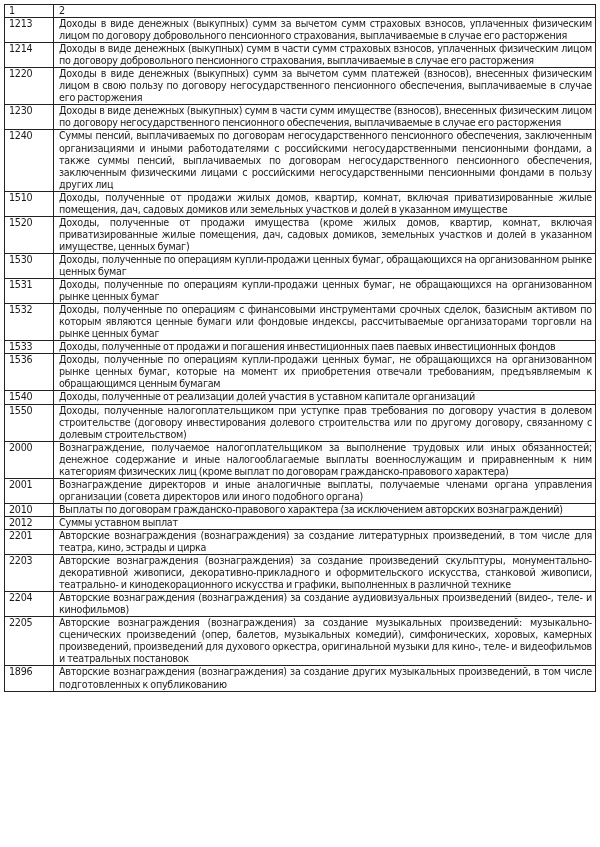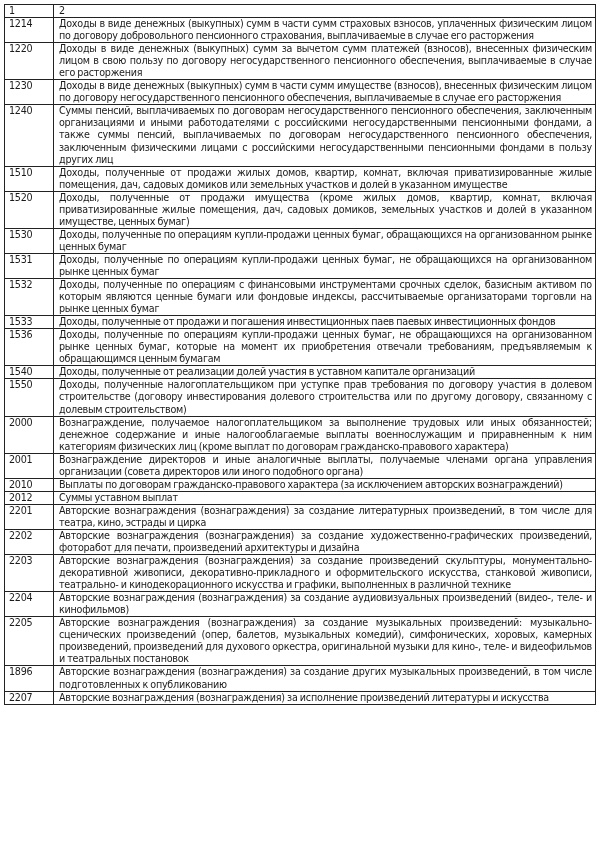--- a/index.html
+++ b/index.html
@@ -47,20 +47,24 @@
   </style>
 </head>
 <body>
 
 <table class="doc-table">
   <tbody>
     <tr class="header">
       <td class="code">1</td>
       <td class="desc">2</td>
     </tr>
+    <tr>
+        <td class="code">1213</td>
+        <td class="desc">Доходы в виде денежных (выкупных) сумм за вычетом сумм страховых взносов, уплаченных физическим лицом по договору добровольного пенсионного страхования, выплачиваемые в случае его расторжения</td>
+      </tr>
     <tr>
         <td class="code">1214</td>
         <td class="desc">Доходы в виде денежных (выкупных) сумм в части сумм страховых взносов, уплаченных физическим лицом по договору добровольного пенсионного страхования, выплачиваемые в случае его расторжения</td>
       </tr>
     <tr>
         <td class="code">1220</td>
         <td class="desc">Доходы в виде денежных (выкупных) сумм за вычетом сумм платежей (взносов), внесенных физическим лицом в свою пользу по договору негосударственного пенсионного обеспечения, выплачиваемые в случае его расторжения</td>
       </tr>
     <tr>
         <td class="code">1230</td>
@@ -120,37 +124,29 @@
       </tr>
     <tr>
         <td class="code">2012</td>
         <td class="desc">Суммы уставном выплат</td>
       </tr>
     <tr>
         <td class="code">2201</td>
         <td class="desc">Авторские вознаграждения (вознаграждения) за создание литературных произведений, в том числе для театра, кино, эстрады и цирка</td>
       </tr>
     <tr>
-        <td class="code">2202</td>
-        <td class="desc">Авторские вознаграждения (вознаграждения) за создание художественно-графических произведений, фоторабот для печати, произведений архитектуры и дизайна</td>
-      </tr>
-    <tr>
         <td class="code">2203</td>
         <td class="desc">Авторские вознаграждения (вознаграждения) за создание произведений скульптуры, монументально-декоративной живописи, декоративно-прикладного и оформительского искусства, станковой живописи, театрально- и кинодекорационного искусства и графики, выполненных в различной технике</td>
       </tr>
     <tr>
         <td class="code">2204</td>
         <td class="desc">Авторские вознаграждения (вознаграждения) за создание аудиовизуальных произведений (видео-, теле- и кинофильмов)</td>
       </tr>
     <tr>
         <td class="code">2205</td>
         <td class="desc">Авторские вознаграждения (вознаграждения) за создание музыкальных произведений: музыкально-сценических произведений (опер, балетов, музыкальных комедий), симфонических, хоровых, камерных произведений, произведений для духового оркестра, оригинальной музыки для кино-, теле- и видеофильмов и театральных постановок</td>
       </tr>
     <tr>
         <td class="code">1896</td>
         <td class="desc">Авторские вознаграждения (вознаграждения) за создание других музыкальных произведений, в том числе подготовленных к опубликованию</td>
       </tr>
-    <tr>
-        <td class="code">2207</td>
-        <td class="desc">Авторские вознаграждения (вознаграждения) за исполнение произведений литературы и искусства</td>
-      </tr>
   </tbody>
 </table>
 
 </body></html>

